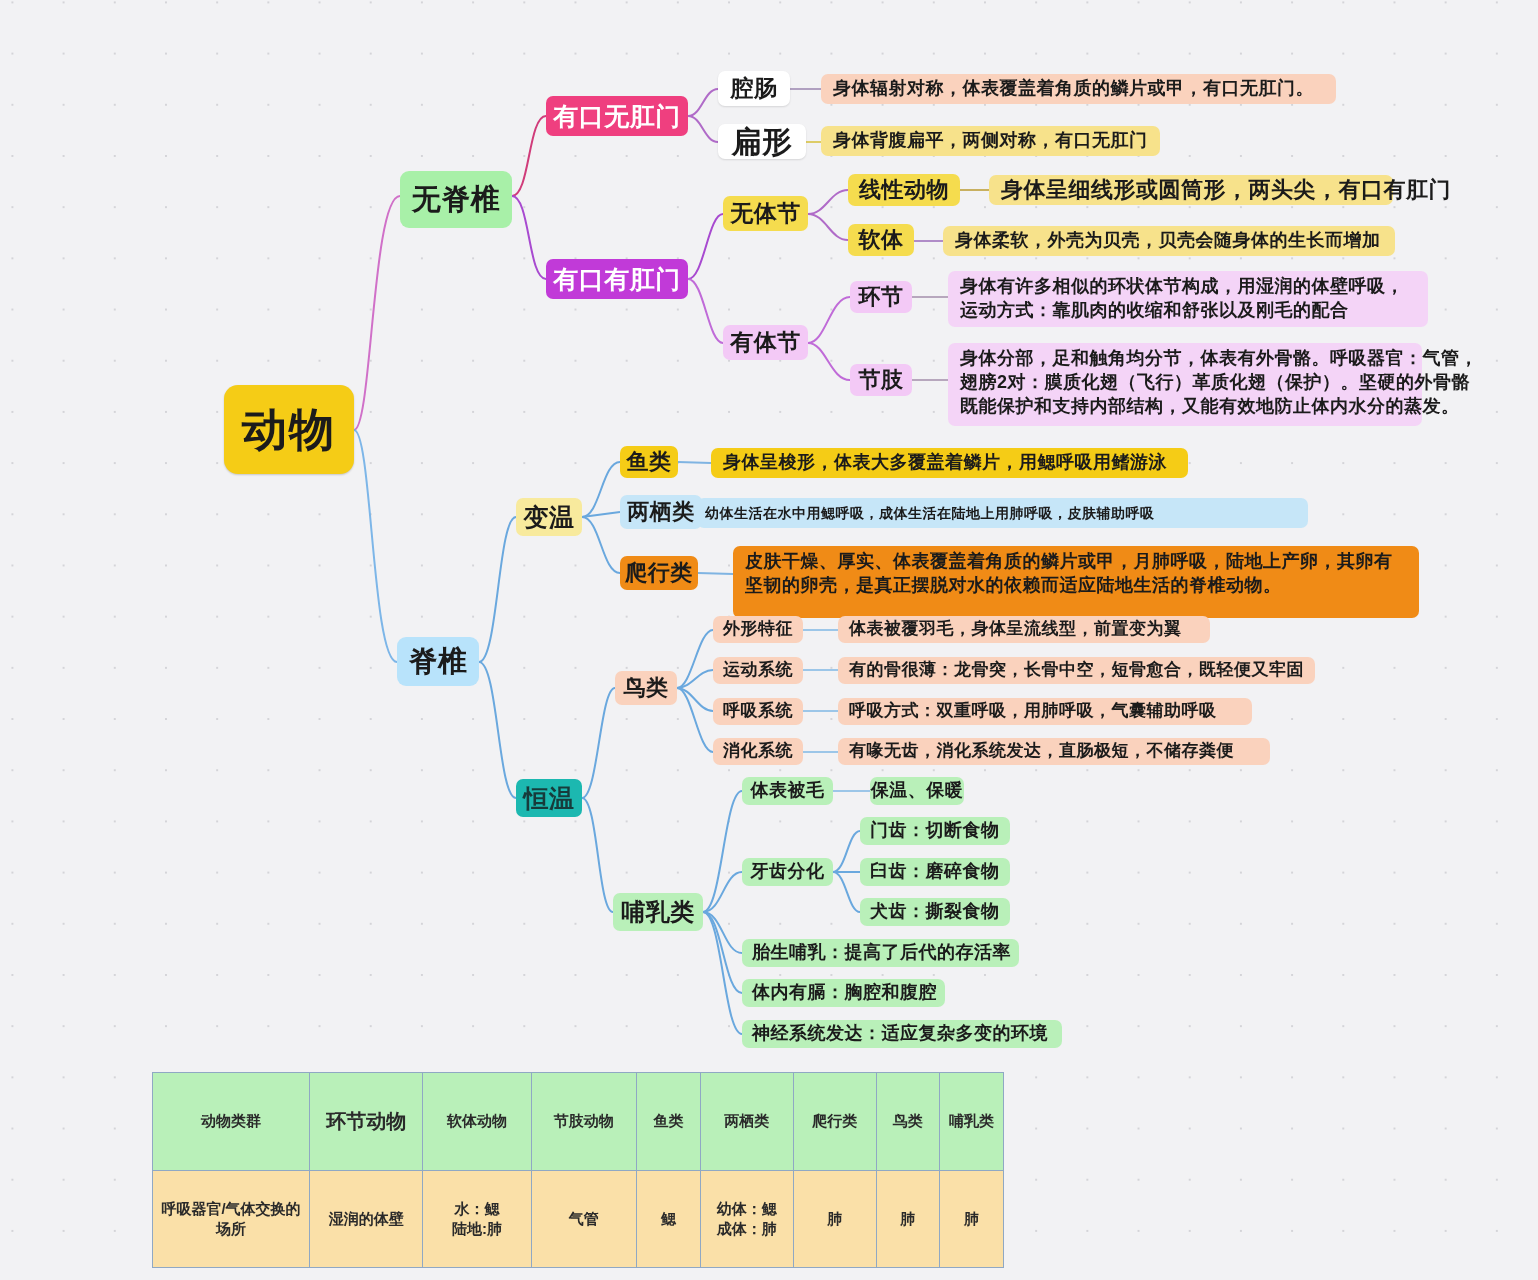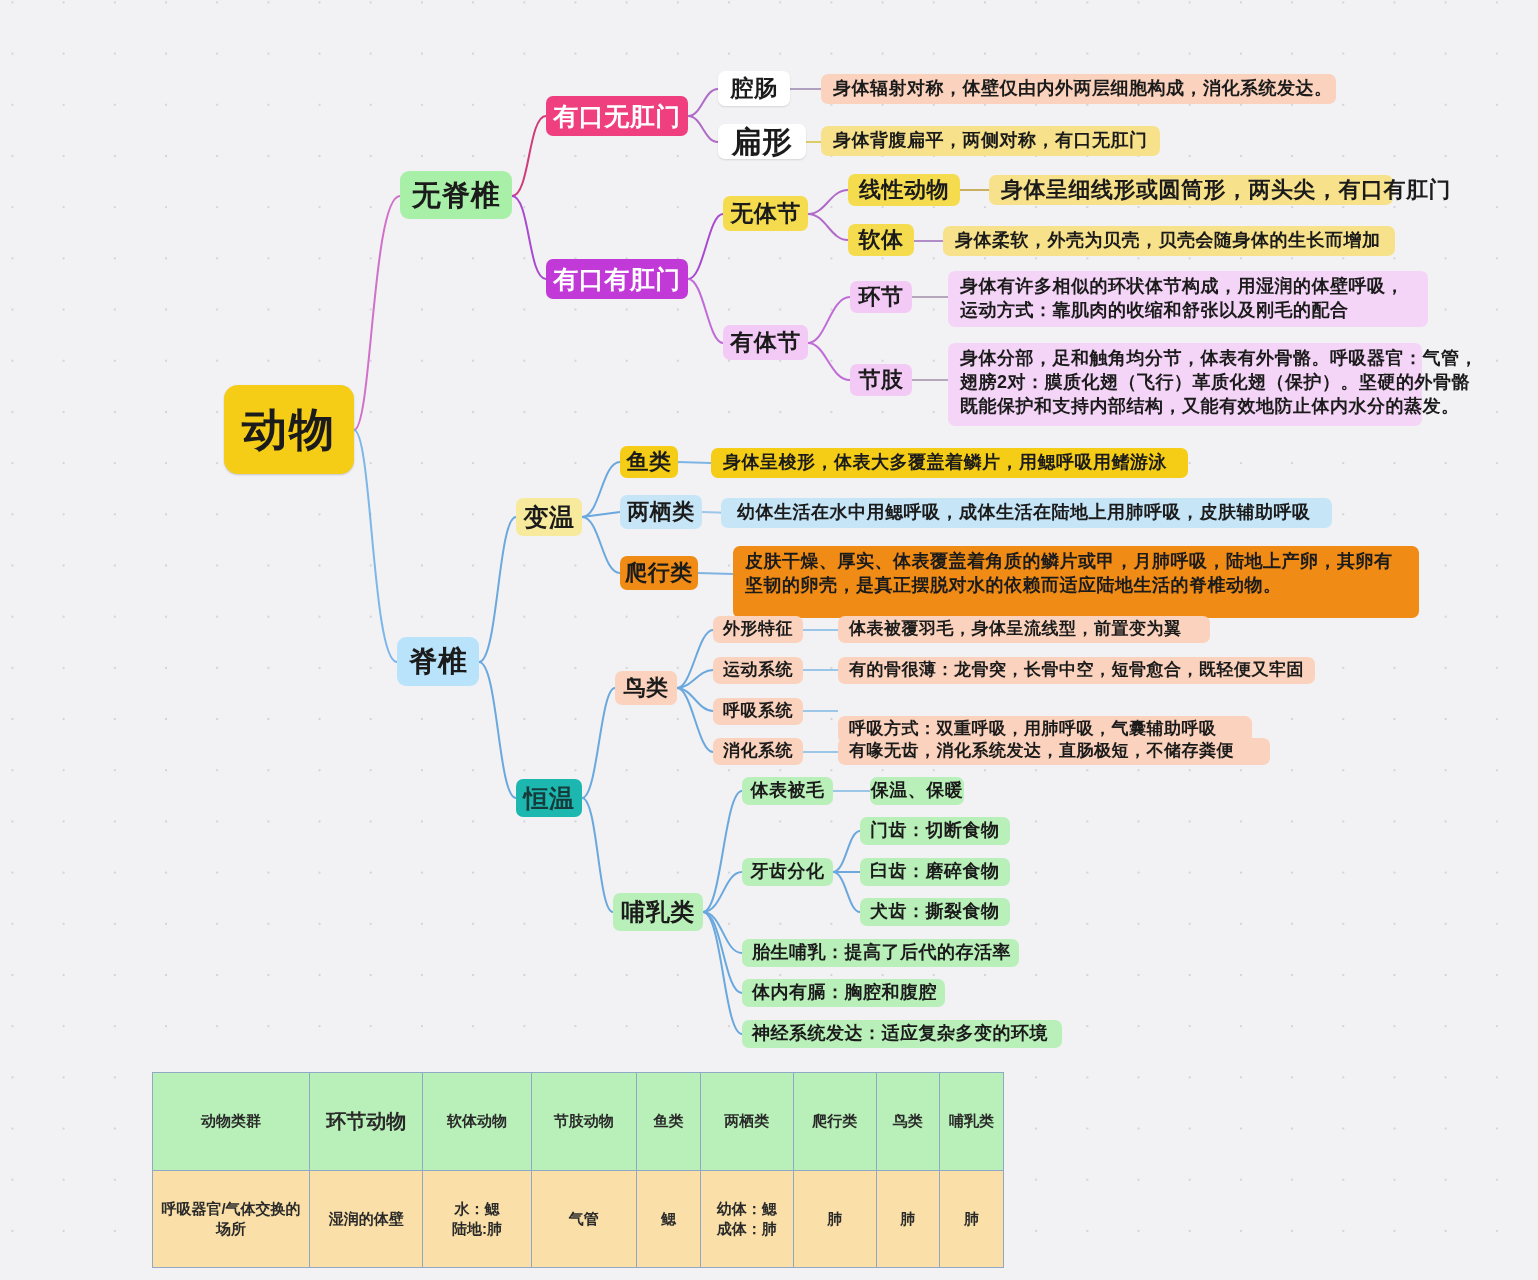--- a/index.html
+++ b/index.html
@@ -38,21 +38,21 @@
   #n-root {
     left: 224px; top: 385px; width: 130px; height: 89px;
     background: #f5cc16;
     border-radius: 14px;
     font-size: 45px;
     letter-spacing: 2px;
     box-shadow: 0 1px 2px rgba(0,0,0,.18);
   }
 
   
-  #n-inv  { left: 400px; top: 171px; width: 112px; height: 48px; background:#a8f0a8; font-size: 29px; border-radius:9px; }
+  #n-inv  { left: 400px; top: 171px; width: 112px; height: 57px; background:#a8f0a8; font-size: 29px; border-radius:9px; }
   #n-ver  { left: 397px; top: 637px; width: 82px;  height: 49px; background:#b8e3fb; font-size: 29px; border-radius:9px; }
 
   
   #n-nomouth { left: 546px; top: 96px;  width: 142px; height: 40px; background:#ef3f7f; color:#fff; font-size: 25px; }
   #n-mouth   { left: 546px; top: 259px; width: 142px; height: 40px; background:#c13ad8; color:#fff; font-size: 25px; }
 
   
   #n-qc  { left: 718px; top: 71px;  width: 72px; height: 35px; background:#ffffff; font-size: 23px; box-shadow:0 1px 2px rgba(0,0,0,.12); }
   #n-bx  { left: 718px; top: 124px; width: 88px; height: 35px; background:#ffffff; font-size: 30px; box-shadow:0 1px 2px rgba(0,0,0,.12); }
   #n-wtj { left: 723px; top: 196px; width: 85px; height: 35px; background:#f5dc4e; font-size: 23px; }
@@ -75,32 +75,32 @@
   
   #n-bw { left: 516px; top: 498px; width: 66px; height: 38px; background:#f8ea9d; font-size: 25px; }
   #n-hw { left: 516px; top: 779px; width: 66px; height: 38px; background:#1cb8b0; color:#173b3b; font-size: 25px; }
 
   
   #n-yu  { left: 620px; top: 446px; width: 58px; height: 32px; background:#f5cc16; font-size: 22px; }
   #n-lq  { left: 620px; top: 495px; width: 82px; height: 34px; background:#c6e6f8; font-size: 22px; }
   #n-px  { left: 620px; top: 556px; width: 78px; height: 34px; background:#f08b16; font-size: 22px; }
 
   #d-yu  { left: 711px; top: 448px; width: 477px; height: 30px; background:#f5cc16; font-size: 18px; padding-left:12px; }
-  #d-lq  { left: 721px; top: 498px; width: 611px; height: 30px; background:#c6e6f8; font-size: 18px; padding-left:16px; }
+  #d-lq  { left: 697px; top: 498px; width: 611px; height: 30px; background:#c6e6f8; font-size: 14px; padding-left:8px; }
   #d-px  { left: 733px; top: 546px; width: 686px; height: 72px; background:#f08b16; font-size: 18px; padding:4px 12px; display:block; }
 
   
   #n-niao { left: 615px; top: 671px; width: 62px; height: 34px; background:#fad2bd; font-size: 22px; }
   #n-b1 { left: 713px; top: 616px; width: 90px; height: 27px; background:#fad2bd; font-size: 17px; }
   #n-b2 { left: 713px; top: 657px; width: 90px; height: 27px; background:#fad2bd; font-size: 17px; }
   #n-b3 { left: 713px; top: 698px; width: 90px; height: 27px; background:#fad2bd; font-size: 17px; }
   #n-b4 { left: 713px; top: 738px; width: 90px; height: 27px; background:#fad2bd; font-size: 17px; text-align: right; }
   #d-b1 { left: 838px; top: 616px; width: 372px; height: 27px; background:#fad2bd; font-size: 17px; padding-left:11px; }
   #d-b2 { left: 838px; top: 657px; width: 477px; height: 27px; background:#fad2bd; font-size: 17px; padding-left:11px; }
-  #d-b3 { left: 838px; top: 698px; width: 414px; height: 27px; background:#fad2bd; font-size: 17px; padding-left:11px;margin-top:18px; }
+  #d-b3 { left: 838px; top: 698px; width: 414px; height: 27px; background:#fad2bd; font-size: 17px; padding-left:11px; }
   #d-b4 { left: 838px; top: 738px; width: 432px; height: 27px; background:#fad2bd; font-size: 17px; padding-left:11px; }
 
   
   #n-bru { left: 613px; top: 893px; width: 90px; height: 38px; background:#b9f0b9; font-size: 24px; }
   #n-m1  { left: 742px; top: 777px; width: 91px; height: 28px; background:#b9f0b9; font-size: 18px; }
   #d-m1  { left: 870px; top: 777px; width: 94px; height: 28px; background:#b9f0b9; font-size: 18px; }
   #n-m2  { left: 742px; top: 858px; width: 91px; height: 28px; background:#b9f0b9; font-size: 18px; }
   #d-m2a { left: 860px; top: 817px; width: 150px; height: 28px; background:#b9f0b9; font-size: 18px; padding-left:10px; }
   #d-m2b { left: 860px; top: 858px; width: 150px; height: 28px; background:#b9f0b9; font-size: 18px; padding-left:10px; }
   #d-m2c { left: 860px; top: 898px; width: 150px; height: 28px; background:#b9f0b9; font-size: 18px; padding-left:10px; }
@@ -205,21 +205,21 @@
 
   <div class="node" id="n-root">动物</div>
 
   <div class="node" id="n-inv">无脊椎</div>
   <div class="node" id="n-ver">脊椎</div>
 
   <div class="node" id="n-nomouth">有口无肛门</div>
   <div class="node" id="n-mouth">有口有肛门</div>
 
   <div class="node" id="n-qc">腔肠</div>
-  <div class="node ml" id="d-qc">身体辐射对称，体壁仅由内外两层细胞构成，消化系统发达。</div>
+  <div class="node ml" id="d-qc">身体辐射对称，体表覆盖着角质的鳞片或甲，有口无肛门。</div>
   <div class="node" id="n-bx">扁形</div>
   <div class="node ml" id="d-bx">身体背腹扁平，两侧对称，有口无肛门</div>
 
   <div class="node" id="n-wtj">无体节</div>
   <div class="node" id="n-xx">线性动物</div>
   <div class="node ml" id="d-xx">身体呈细线形或圆筒形，两头尖，有口有肛门</div>
   <div class="node" id="n-rt">软体</div>
   <div class="node ml" id="d-rt">身体柔软，外壳为贝壳，贝壳会随身体的生长而增加</div>
 
   <div class="node" id="n-ytj">有体节</div>

